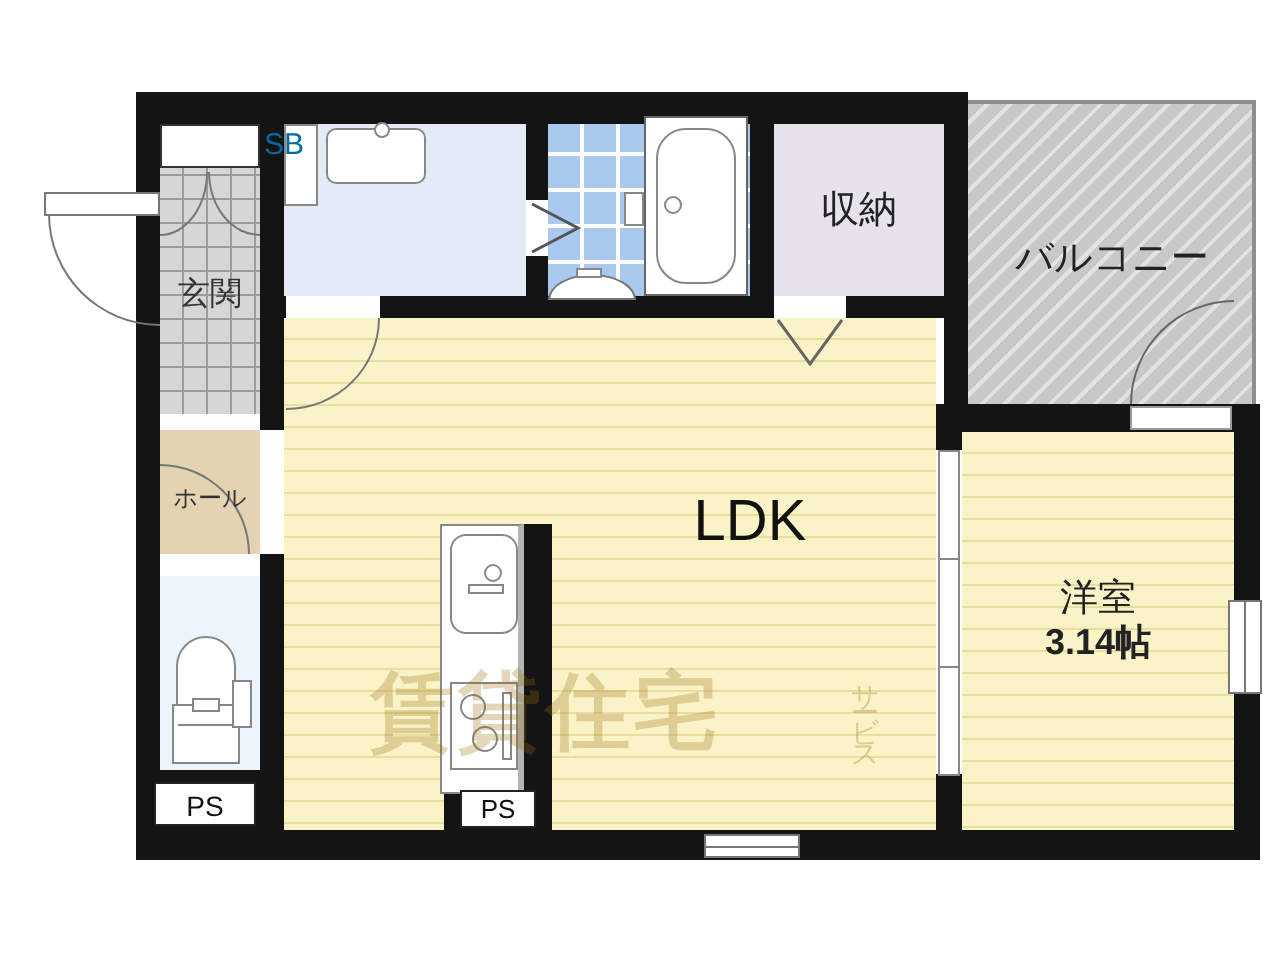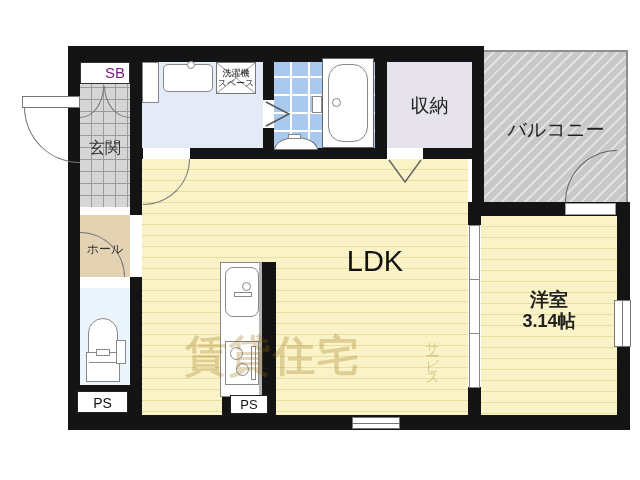--- a/index.html
+++ b/index.html
@@ -92,30 +92,20 @@
     <polyline points="1,2 24,14 1,26" fill="none" stroke="#555" stroke-width="1.5"></polyline>
   </svg>
 
   <div class="fx" style="left:469px;top:225px;width:11px;height:55px;border-color:#888;"></div>
   <div class="fx" style="left:469px;top:279px;width:11px;height:55px;border-color:#888;"></div>
   <div class="fx" style="left:469px;top:333px;width:11px;height:55px;border-color:#888;"></div>
 
   <div class="fx" style="left:163px;top:64px;width:50px;height:28px;border-radius:5px;"></div>
   <div class="fx" style="left:187px;top:61px;width:8px;height:8px;border-radius:50%;"></div>
 
-  <div class="fx" style="left:216px;top:62px;width:40px;height:32px;border-color:#777;">
-    <svg style="left:0;top:0;" width="38" height="30" viewBox="0 0 38 30">
-      <line x1="0" y1="0" x2="38" y2="30" stroke="#999" stroke-width="1"></line>
-      <line x1="38" y1="0" x2="0" y2="30" stroke="#999" stroke-width="1"></line>
-    </svg>
-    <div class="lbl" style="left:0;top:5px;width:38px;font-size:9px;color:#111;">
-      <div>洗濯機</div>
-      <div>スペース</div>
-    </div>
-  </div>
 
   <div class="fx" style="left:322px;top:58px;width:52px;height:90px;border-color:#666;">
     <div class="fx" style="left:5px;top:5px;width:40px;height:78px;border-radius:15px;"></div>
     <div class="fx" style="left:9px;top:39px;width:9px;height:9px;border-radius:50%;"></div>
   </div>
   <div class="fx" style="left:312px;top:96px;width:10px;height:17px;"></div>
   <div class="fx" style="left:274px;top:137px;width:44px;height:13px;border-radius:50% 50% 0 0 / 100% 100% 0 0;border-color:#777;"></div>
   <div class="fx" style="left:288px;top:134px;width:13px;height:5px;"></div>
 
   <div class="fx" style="left:220px;top:262px;width:42px;height:135px;border-right:3px solid #b5b5b5;">
@@ -139,22 +129,22 @@
   <div class="fx" style="left:77px;top:391px;width:51px;height:22px;border-color:#222;">
     <div class="lbl" style="left:0;top:3px;width:49px;font-size:14px;color:#111;">PS</div>
   </div>
   <div class="fx" style="left:230px;top:395px;width:38px;height:19px;border-color:#222;">
     <div class="lbl" style="left:0;top:2px;width:36px;font-size:13px;color:#111;">PS</div>
   </div>
 
   <div class="watermark" style="left:185px;top:328px;font-size:42px;">賃貸住宅</div>
   <div class="wm-sub" style="left:424px;top:332px;font-size:14px;height:80px;">サービス</div>
 
-  <div class="lbl" style="left:80px;top:64px;width:70px;font-size:15px;color:#701a75;">SB</div>
+  <div class="lbl" style="left:80px;top:64px;width:70px;font-size:15px;color:#0369a1;padding-left:27px;">SB</div>
   <div class="lbl" style="left:80px;top:139px;width:50px;font-size:16px;color:#333;">玄関</div>
   <div class="lbl" style="left:78px;top:243px;width:54px;font-size:12px;color:#333;">ホール</div>
   <div class="lbl" style="left:387px;top:95px;width:85px;font-size:19px;color:#222;text-align:center;">収納</div>
   <div class="lbl" style="left:305px;top:245px;width:140px;font-size:29px;color:#111;">LDK</div>
   <div class="lbl" style="left:484px;top:119px;width:144px;font-size:19px;color:#222;">バルコニー</div>
-  <div class="lbl" style="left:481px;top:289px;width:136px;font-size:19px;color:#222;font-weight:bold;">洋室</div>
+  <div class="lbl" style="left:481px;top:289px;width:136px;font-size:19px;color:#222;">洋室</div>
   <div class="lbl" style="left:481px;top:311px;width:136px;font-size:18px;color:#222;font-weight:bold;">3.14帖</div>
 
 </div>
 
 </body></html>

